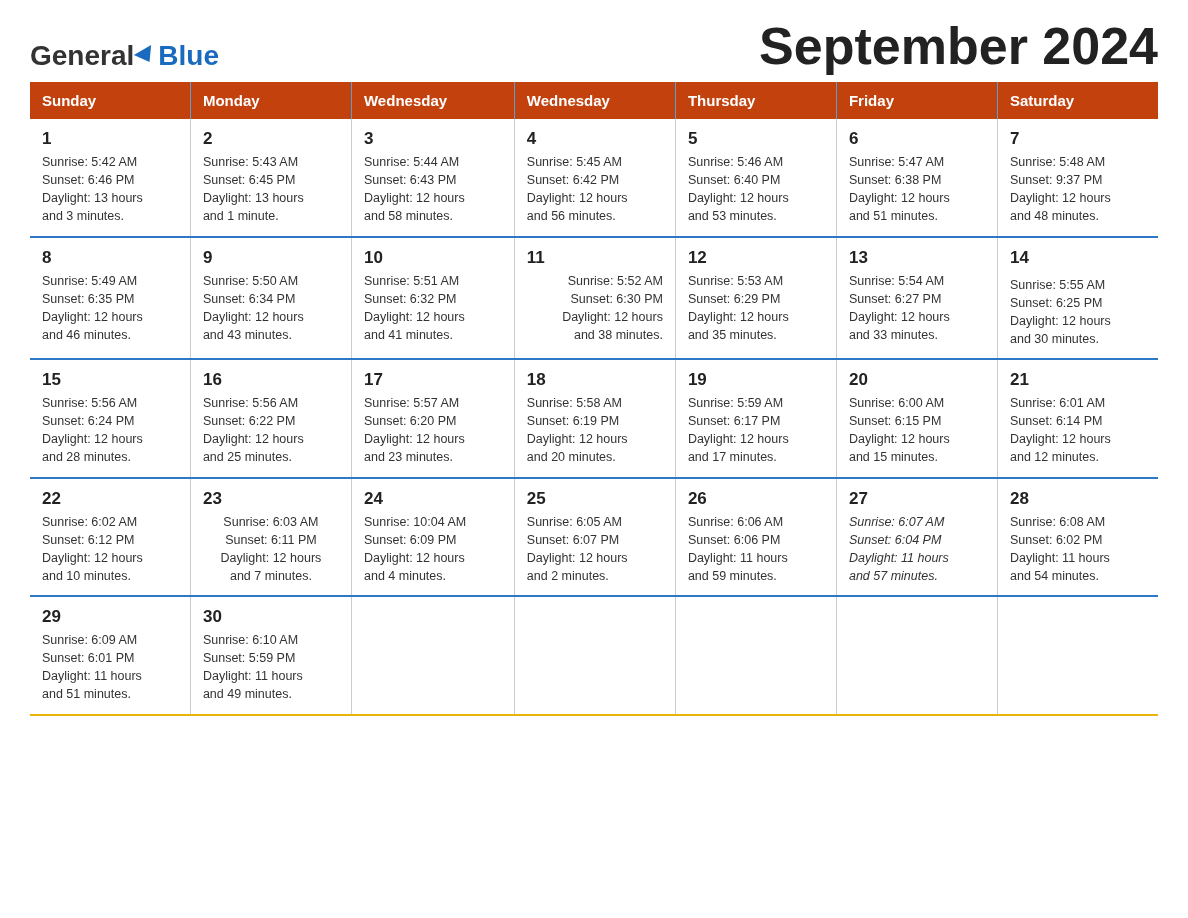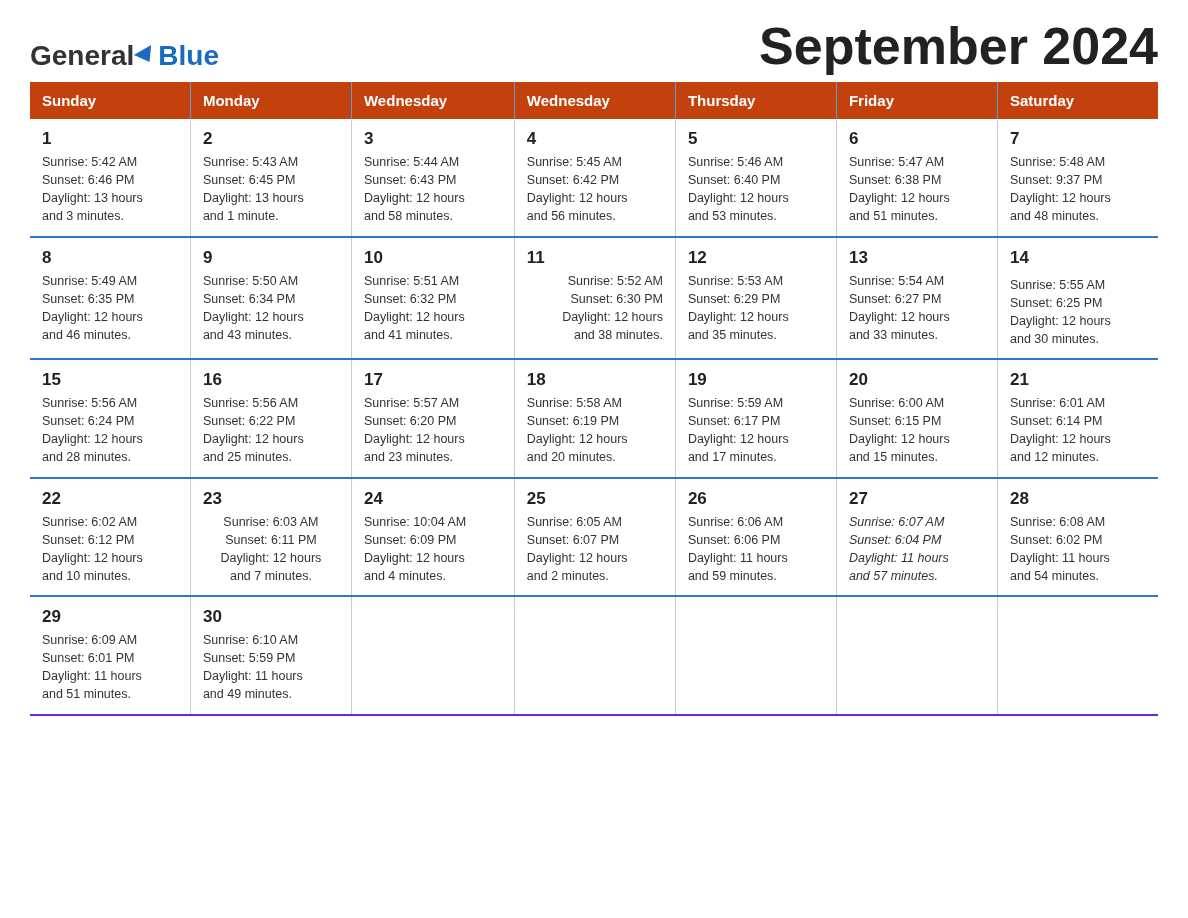--- a/index.html
+++ b/index.html
@@ -75,21 +75,21 @@
     tbody tr td {
       vertical-align: top;
       padding: 10px 12px;
       font-size: 13px;
       color: #333;
       border-right: 1px solid #ccc;
       min-height: 100px;
       background: #fff;
     }
     tbody tr td:last-child { border-right: none; }
-    tbody tr:last-child { border-bottom: 2px solid #6d28d9; }
+    tbody tr:last-child { border-bottom: 2px solid #eab308; }
     .day-num {
       font-size: 17px;
       font-weight: bold;
       color: #222;
       display: block;
       margin-bottom: 4px;
     }
     .day-info {
       font-size: 12.5px;
       color: #333;

